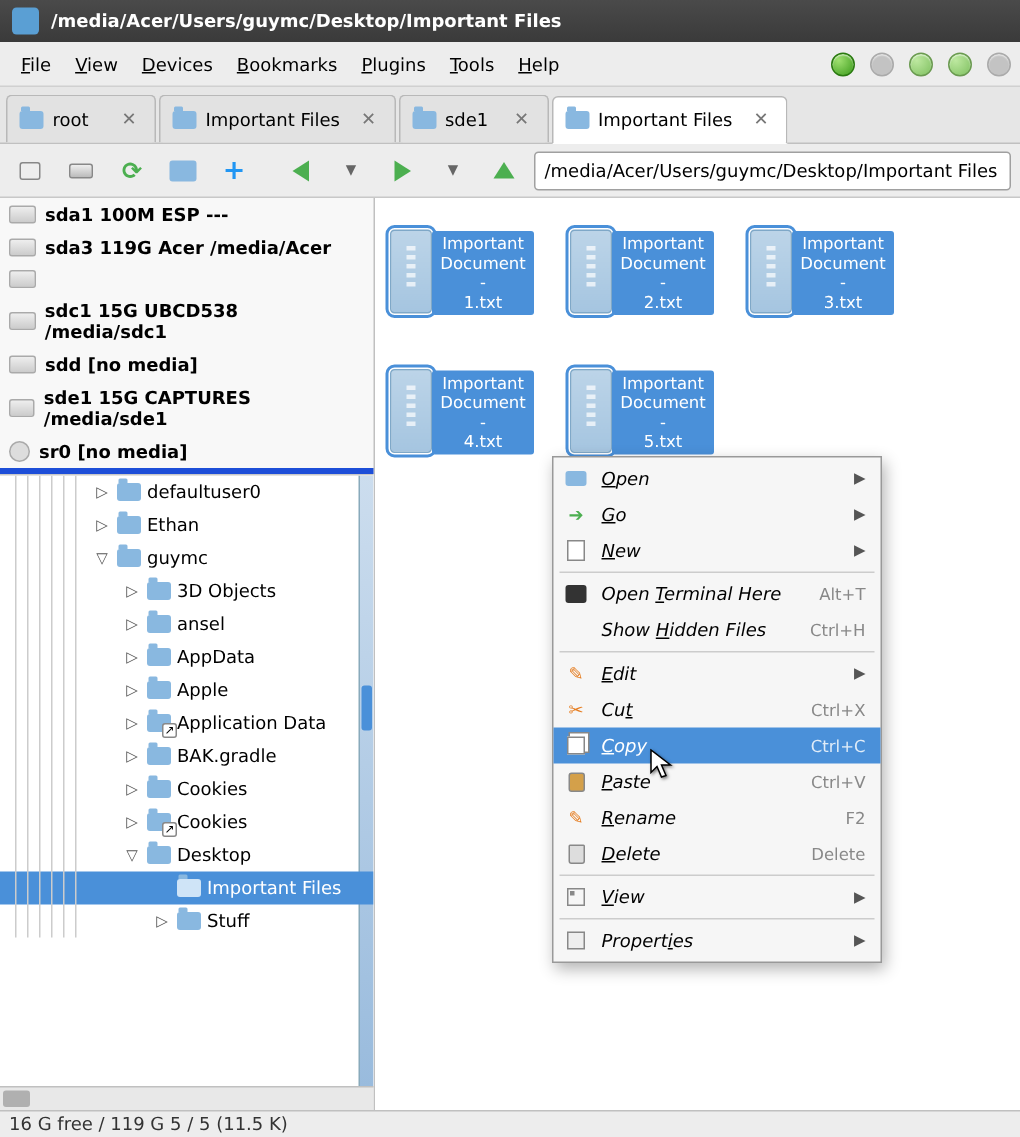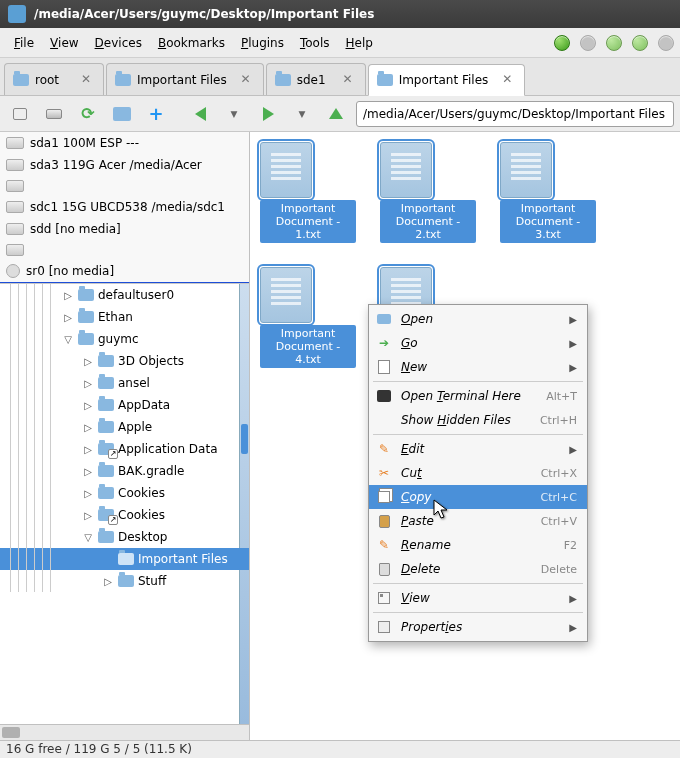--- a/index.html
+++ b/index.html
@@ -22,21 +22,21 @@
 .tab .close { width:14px; height:14px; color:#777; font-weight:bold; text-align:center; line-height:12px; }
 .toolbar { height:36px; display:flex; align-items:center; gap:6px; padding:0 6px; background:#ededed; border-bottom:1px solid #c8c8c8; }
 .tbtn { width:28px; height:26px; border:1px solid transparent; border-radius:3px; display:flex; align-items:center; justify-content:center; cursor:default; }
 .arrow-left { width:0;height:0;border-top:7px solid transparent;border-bottom:7px solid transparent;border-right:11px solid #4caf50; }
 .arrow-right { width:0;height:0;border-top:7px solid transparent;border-bottom:7px solid transparent;border-left:11px solid #4caf50; }
 .arrow-up { width:0;height:0;border-left:7px solid transparent;border-right:7px solid transparent;border-bottom:11px solid #4caf50; }
 .plus { color:#2196f3; font-size:18px; font-weight:bold; }
 .pathbox { flex:1; height:26px; border:1px solid #a0a0a0; background:#fff; border-radius:3px; padding:0 6px; display:flex; align-items:center; font-size:12px; }
 .content { flex:1; display:flex; min-height:0; }
 .leftpanel { width:250px; display:flex; flex-direction:column; border-right:1px solid #c0c0c0; background:#f8f8f8; }
-.drives { border-bottom:1px solid #1d4ed8; }
+.drives { border-bottom:4px solid #1d4ed8;font-weight:bold; }
 .drive { display:flex; align-items:center; gap:6px; padding:4px 6px; cursor:default; }
 .drive .dicon { width:18px; height:12px; background:linear-gradient(#eee,#ccc); border:1px solid #aaa; border-radius:2px; }
 .drive .circ { width:14px; height:14px; border-radius:50%; background:#ddd; border:1px solid #aaa; }
 .tree { flex:1; overflow:hidden; position:relative; background:#fff; border-top:1px solid #c8c8c8; }
 .tree-inner { position:relative; }
 .trow { display:flex; align-items:center; height:22px; cursor:default; padding-right:4px; white-space:nowrap; }
 .trow .arrow { width:12px; text-align:center; color:#555; font-size:10px; }
 .trow .ficon { width:16px; height:12px; background:#89b8e0; border-radius:2px; margin:0 4px; position:relative; }
 .trow .ficon:before { content:""; position:absolute; top:-3px; left:1px; width:6px; height:3px; background:#89b8e0; border-radius:1px 1px 0 0; }
 .trow.lv1 { padding-left:62px; }
@@ -46,21 +46,21 @@
 .trow.sel .ficon { background:#cfe4f7; }
 .trow.sel .arrow { color:#fff; }
 .guides { position:absolute; left:0; top:0; bottom:0; width:60px; pointer-events:none; }
 .guides div { position:absolute; top:0; bottom:0; width:1px; background:#ccc; }
 .selrail { position:absolute; right:0; top:0; bottom:0; width:10px; background:linear-gradient(#cde,#9bd); border-left:1px solid #8ab; }
 .selrail .thumb { position:absolute; left:1px; right:1px; top:140px; height:30px; background:#4a90d9; border-radius:2px; }
 .hscroll { height:16px; background:#e8e8e8; border-top:1px solid #c0c0c0; position:relative; }
 .hscroll .thumb { position:absolute; left:2px; top:2px; bottom:2px; width:18px; background:#b0b0b0; border-radius:2px; }
 .iconview { flex:1; background:#fff; position:relative; overflow:hidden; }
 .filegrid { display:flex; flex-wrap:wrap; padding:10px 0 0 10px; gap:24px 24px; align-content:flex-start; }
-.fitem { display:flex; flex-direction:column; width:96px; }
+.fitem { display:flex; align-items:center; width:96px;margin-top:11px; }
 .ficonL { width:52px; height:56px; background:linear-gradient(#bcd4e8,#a5c5e0); border:1px solid #7fa8c8; border-radius:3px; position:relative; margin-bottom:2px; }
 .ficonL:before { content:""; position:absolute; left:10px; right:10px; top:10px; height:3px; background:rgba(255,255,255,.7); box-shadow:0 6px 0 rgba(255,255,255,.7),0 12px 0 rgba(255,255,255,.7),0 18px 0 rgba(255,255,255,.7),0 24px 0 rgba(255,255,255,.7); }
 .fitem.sel .ficonL { outline:2px solid #4a90d9; outline-offset:1px; }
 .fitem .flabel { text-align:center; font-size:11px; line-height:13px; padding:2px 2px; border-radius:2px; }
 .fitem.sel .flabel { background:#4a90d9; color:#fff; }
 .statusbar { height:18px; background:#ededed; border-top:1px solid #c0c0c0; font-size:11px; padding:1px 6px; color:#333; }
 .ctxmenu { position:absolute; left:368px; top:304px; width:220px; background:#f6f6f6; border:1px solid #999; box-shadow:2px 4px 10px rgba(0,0,0,.3); padding:2px 0; }
 .ctxmenu .mi { display:flex; align-items:center; height:24px; padding:0 10px 0 6px; cursor:default; }
 .ctxmenu .mi.sel { background:#4a90d9; color:#fff; }
 .ctxmenu .mi .micon { width:18px; height:16px; margin-right:8px; display:flex; align-items:center; justify-content:center; }
@@ -181,20 +181,21 @@
           <div class="drive">
             <span class="dicon"></span>
             <span>sdc1 15G UBCD538 /media/sdc1</span>
           </div>
           <div class="drive">
             <span class="dicon"></span>
             <span>sdd [no media]</span>
           </div>
           <div class="drive">
             <span class="dicon"></span>
+            <span>sde1 15G CAPTURES /media/sde1</span>
           </div>
           <div class="drive">
             <span class="circ"></span>
             <span>sr0 [no media]</span>
           </div>
         </div>
       <div class="tree">
         <div class="selrail">
             <div class="thumb"></div>
           </div>

